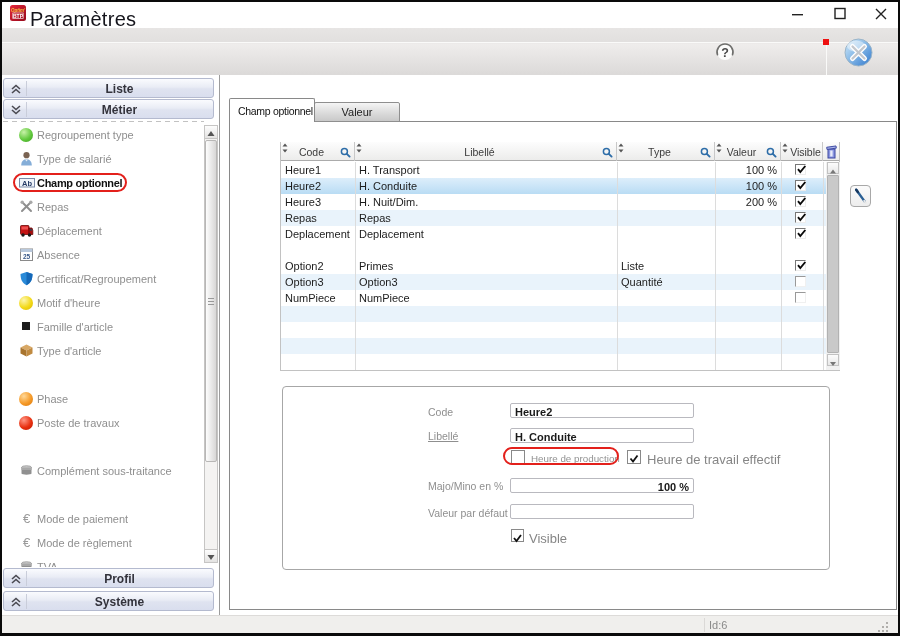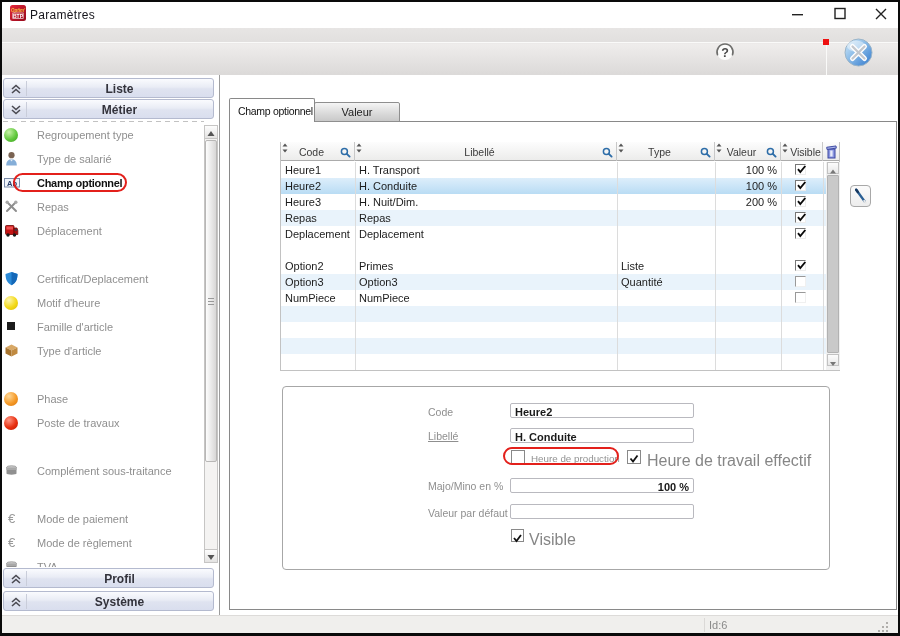--- a/index.html
+++ b/index.html
@@ -1,35 +1,35 @@
 <!DOCTYPE html>
 <html><head>
 <meta charset="utf-8">
 <style>
 * { margin:0; padding:0; box-sizing:border-box; }
 html,body { width:900px; height:636px; overflow:hidden; }
 body { font-family:"Liberation Sans", sans-serif; position:relative; background:#0a0a0a; }
 #win { position:absolute; left:0; top:0; width:900px; height:636px; background:#0a0a0a; }
 #titlebar { position:absolute; left:2px; top:2px; width:896px; height:26px; background:#fff; }
-#title { position:absolute; left:28px; top:6px; font-size:12px; letter-spacing:0.3px; color:#15151c; }
+#title { position:absolute; left:28px; top:6px; font-size:20px; letter-spacing:0.3px; color:#15151c; }
 #toolbar { position:absolute; left:2px; top:28px; width:896px; height:47px; background:linear-gradient(180deg,#e7e5e4 0px,#e2e0df 13px,#e2e0df 14px,#efedec 16px,#e6e4e3 30px,#dcdad9 46px); }
 #toolbar .hline { position:absolute; left:0; top:14px; width:896px; height:1px; background:#fafaf9; }
 #toolbar .vline { position:absolute; left:824px; top:14px; width:1px; height:33px; background:#fafaf9; }
 #toolbar .reddot { position:absolute; left:821px; top:11px; width:6px; height:6px; background:#ee1111; }
 #body { position:absolute; left:2px; top:75px; width:896px; height:540px; background:#fff; }
 #sidebar { position:absolute; left:0; top:0; width:218px; height:540px; background:#fff; }
 .accbar { position:absolute; left:1px; width:211px; height:20px; background:linear-gradient(180deg,#fafbfe 0%,#e9ecf5 45%,#dfe3f0 55%,#d9deee 100%); border:1px solid #b4bacf; border-radius:3px; }
 .accbar .sep { position:absolute; left:22px; top:2px; width:1px; height:15px; background:#c9cdda; }
 .accbar .txt { position:absolute; left:24px; top:3px; width:183px; text-align:center; font-size:12px; font-weight:bold; color:#33333c; }
 .accbar svg { position:absolute; left:6px; top:4px; }
 #items { position:absolute; left:1px; top:46px; width:217px; height:446px; overflow:hidden; }
 #itemsdash { position:absolute; left:1px; top:46px; width:201px; height:1px; background:repeating-linear-gradient(90deg,#c2c2c2 0 5px,transparent 5px 9px); }
 .item { position:absolute; left:0; width:200px; height:24px; }
 .item .txt { position:absolute; left:34px; top:6px; font-size:11px; color:#8f8f8f; }
-.item .ic { position:absolute; left:1px; top:4px; width:16px; height:15px; }
+.item .ic { position:absolute; left:16px; top:4px; width:16px; height:15px; }
 .sphere { border-radius:50%; width:14px; height:14px; margin-top:1px; }
 #redellipse1 { position:absolute; left:11px; top:98px; width:114px; height:19px; border:2px solid #e3201b; border-radius:10px; }
 #splitter { position:absolute; left:217px; top:0; width:1px; height:540px; background:#9c9c9c; }
 #main { position:absolute; left:227px; top:46px; width:668px; height:489px; background:#fff; border:1px solid #898989; }
 #tab1 { position:absolute; left:227px; top:23px; width:86px; height:24px; background:#fff; border:1px solid #898989; border-bottom:none; border-radius:2px 2px 0 0; z-index:5; }
 #tab1 .t { position:absolute; left:8px; top:6px; font-size:10.5px; letter-spacing:-0.3px; color:#111; white-space:nowrap; }
 #tab2 { position:absolute; left:312px; top:27px; width:86px; height:20px; background:linear-gradient(180deg,#f5f5f5,#d9d9d9 60%,#c9c9c9); border:1px solid #8f8f8f; border-radius:2px 2px 0 0; z-index:4; }
 #tab2 .t { position:absolute; left:0; top:3px; width:100%; text-align:center; font-size:11px; color:#222; }
 #grid { position:absolute; left:50px; top:20px; width:560px; height:229px; background:#fff; border:1px solid #c2c2c2; border-top:none; }
 #griddash { position:absolute; left:50px; top:20px; width:560px; height:1px; background:repeating-linear-gradient(90deg,#bdbdbd 0 6px,#f2f2f2 6px 10px); }
@@ -38,21 +38,21 @@
 .gcol .nm { position:absolute; top:4px; width:100%; text-align:center; font-size:10.5px; color:#3c3c3c; }
 .grow { position:absolute; left:0; width:545px; height:16px; background:#fff; }
 .grow.alt { background:#e9f3fb; }
 .grow.sel { background:linear-gradient(180deg,#ddeefb,#b9dcf4); }
 .gc { position:absolute; top:2px; font-size:11px; color:#1c1c1c; white-space:nowrap; }
 #pencil { position:absolute; left:620px; top:63px; width:21px; height:22px; border:1px solid #a8a8a8; border-radius:4px; background:linear-gradient(180deg,#fbfbfb,#ededed); }
 #formbox { position:absolute; left:52px; top:264px; width:548px; height:184px; border:1px solid #a7a7a7; border-radius:4px; background:#fff; }
 .flabel { position:absolute; left:145px; font-size:10.5px; color:#8f8f8f; }
 .finput { position:absolute; left:227px; width:184px; height:15px; border:1px solid #b9b9bf; border-radius:2px; background:#fff; font-size:11px; font-weight:bold; color:#1a1a1a; padding:2px 4px 0 4px; }
 .cb { position:absolute; width:14px; height:14px; background:#fff; border:1px solid #898989; }
-.cblabel { position:absolute; font-size:16px; color:#929292; white-space:nowrap; }
+.cblabel { position:absolute; font-size:13px; color:#929292; white-space:nowrap; }
 #redellipse2 { position:absolute; left:220px; top:60px; width:116px; height:18px; border:2px solid #e3201b; border-radius:9px; }
 #statusbar { position:absolute; left:2px; top:615px; width:896px; height:18px; background:#f0efed; border-top:1px solid #dddbd9; }
 #statusbar .id { position:absolute; left:707px; top:3px; font-size:11px; color:#8a8a8a; }
 </style>
 </head>
 <body>
 <div id="win">
   <div id="titlebar">
     <svg id="appicon2" style="position:absolute;left:8px;top:3px" width="16" height="16" viewBox="0 0 16 16">
       <defs>
@@ -150,26 +150,34 @@
             <div class="ic"><svg width="15" height="15" viewBox="0 0 15 15">
                 <rect x="1.5" y="2.5" width="8.5" height="9" rx="1" fill="#c41414" stroke="#6e0606" stroke-width="0.8"></rect>
                 <path d="M10 5 L13 5 L13.8 7.5 L13.8 11.5 L10 11.5 Z" fill="#a80c0c" stroke="#6e0606" stroke-width="0.8"></path>
                 <rect x="2.5" y="3.5" width="6.5" height="3" fill="#ef5050"></rect>
                 <rect x="10.8" y="5.8" width="2.2" height="2" fill="#3a3a4a"></rect>
                 <circle cx="4" cy="12" r="1.7" fill="#1a1a1a"></circle>
                 <circle cx="10.5" cy="12" r="1.7" fill="#1a1a1a"></circle>
               </svg></div>
             <div class="txt" style="">Déplacement</div>
           </div>
+      <div class="item" style="top:122px">
+            <div class="ic"><svg width="15" height="15" viewBox="0 0 15 15">
+                <rect x="1.5" y="2" width="12" height="11.5" fill="#fff" stroke="#8a8a8a" stroke-width="1"></rect>
+                <rect x="1.5" y="2" width="12" height="3" fill="#b8c8dc"></rect>
+                <text x="7.5" y="11.5" font-size="6.5" font-weight="bold" fill="#3a5a8a" text-anchor="middle">25</text>
+              </svg></div>
+            <div class="txt" style="">Absence</div>
+          </div>
       <div class="item" style="top:146px">
             <div class="ic"><svg width="15" height="15" viewBox="0 0 15 15">
                 <path d="M7.5 1 L13.5 3 C13.5 8 12 12 7.5 14.2 C3 12 1.5 8 1.5 3 Z" fill="#2a8ad8"></path>
                 <path d="M7.5 1 L13.5 3 C13.5 8 12 12 7.5 14.2 Z" fill="#1568b8"></path>
               </svg></div>
-            <div class="txt" style="">Certificat/Deplacement</div>
+            <div class="txt" style="">Certificat/Regroupement</div>
           </div>
       <div class="item" style="top:170px">
             <div class="ic">
               <div class="sphere" style="background:radial-gradient(circle at 35% 30%, #fdf6b0, #f3d918 55%, #d9b800)"></div>
             </div>
             <div class="txt" style="">Motif d'heure</div>
           </div>
       <div class="item" style="top:194px">
             <div class="ic">
               <div style="position:absolute;left:3px;top:3px;width:8px;height:8px;background:#1c1c1c"></div>

